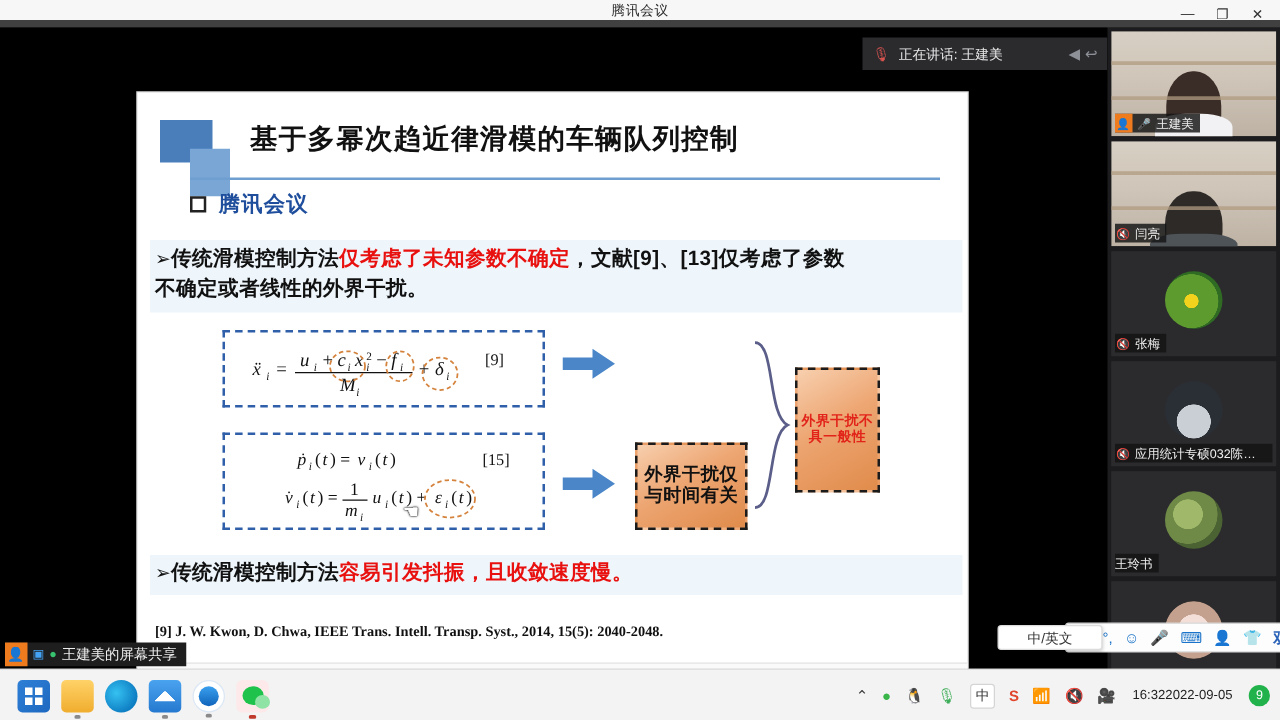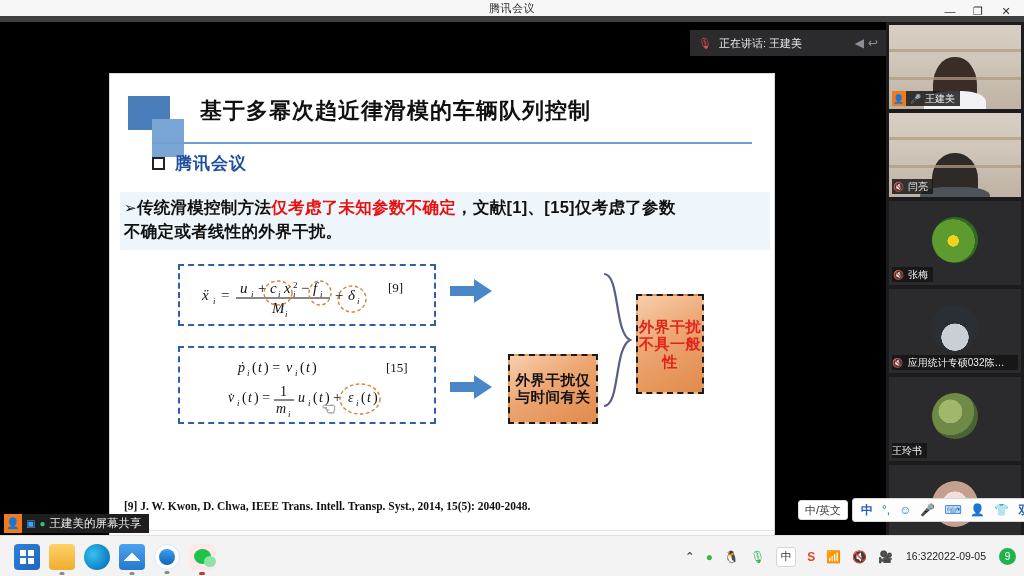--- a/index.html
+++ b/index.html
@@ -48,21 +48,21 @@
   .barrow{position:absolute;width:42px;height:26px;}
 
   
   .obox{position:absolute;border:2.5px dashed #1b1b1b;
         background:linear-gradient(135deg,#f6c19a 0%,#e89a5f 55%,#d9approx 100%);
         background:linear-gradient(150deg,#f7cfae 0%,#eda571 45%,#e08b4b 100%);
         display:flex;align-items:center;justify-content:center;text-align:center;
         font-size:14.5px;font-weight:bold;color:#111;line-height:1.15;letter-spacing:.5px;}
   .obox1{left:398px;top:184px;width:90px;height:62px;}
   .obox2{left:398px;top:280px;width:90px;height:70px;}
-  .obox3{left:526px;top:220px;width:68px;height:100px;color:#e2231a;font-size:15px;}
+  .obox3{left:526px;top:220px;width:68px;height:100px;color:#e2231a;font-size:11px;}
 
   .brace{position:absolute;left:490px;top:196px;width:34px;height:140px;}
 
   .refs{position:absolute;left:14px;top:424px;font-family:"Liberation Serif","DejaVu Serif",serif;
         font-size:11.5px;font-weight:bold;color:#111;line-height:1.55;}
 
   
   .slidebar{position:absolute;left:0;bottom:0;width:668px;height:26px;background:#fafafa;
             border-top:1px solid #e4e4e4;display:flex;align-items:center;padding:0 8px;}
   .cbtn{width:17px;height:17px;border-radius:50%;border:1px solid #cfcfcf;background:#f1f1f1;
@@ -114,21 +114,21 @@
   .av-anime{background:radial-gradient(circle at 50% 70%,#c9cfd4 0 34%,#2a2f36 35% 100%);}
   .av-tree{background:radial-gradient(circle at 40% 40%,#9fb86a 0 30%,#6f8a46 31% 60%,#4b6332 61% 100%);}
   .av-blossom{background:radial-gradient(circle at 50% 50%,#f3ded8 0 38%,#c4a18f 39% 70%,#8e6c55 71% 100%);}
 
   
   .ime{position:absolute;left:852px;top:498px;height:24px;background:#fdfdfd;border:1px solid #d7d7d7;
        border-radius:3px;display:flex;align-items:center;gap:9px;padding:0 8px;z-index:30;}
   .ime span{font-size:12px;color:#1a73c8;line-height:1;}
   .ime .blk{color:#2a62b8;font-weight:bold;}
   .imetip{position:absolute;left:798px;top:500px;height:20px;background:#fff;border:1px solid #dcdcdc;
-          border-radius:3px;display:flex;align-items:center;padding:0 6px;font-size:11px;color:#333;z-index:31;
+          border-radius:3px;display:flex;align-items:center;padding:0 23px;font-size:11px;color:#333;z-index:31;
           box-shadow:0 1px 3px rgba(0,0,0,.18);}
 
   
   .taskbar{position:absolute;left:0;top:535px;width:1024px;height:41px;background:#f3f3f3;
            border-top:1px solid #e0e0e0;}
   .tb-center{position:absolute;left:0;top:0;height:41px;display:flex;align-items:center;gap:9px;padding-left:14px;}
   .tb-ico{position:relative;width:26px;height:26px;border-radius:4px;display:flex;align-items:center;
           justify-content:center;font-size:13px;}
   .tb-ico .dot{position:absolute;bottom:-5px;left:50%;transform:translateX(-50%);
                width:5px;height:2.5px;border-radius:2px;background:#8a8a8a;}
@@ -189,21 +189,21 @@
       <div class="slide-title">基于多幂次趋近律滑模的车辆队列控制</div>
       <div class="title-rule"></div>
 
       <div class="sub-row">
         <div class="sub-sq"></div>
         <div class="sub-txt">腾讯会议</div>
       </div>
 
       <div class="bullet1">
         <div class="btxt">
-          <span class="arrowmark">➢</span><span>传统滑模控制方法</span><span class="red">仅考虑了未知参数不确定</span><span>，文献[1]、[15]仅考虑了参数</span>
+          <span class="arrowmark">➢</span><span>传统滑模控制方法</span><span class="red">仅考虑了未知参数不确定</span><span>，文献[9]、[13]仅考虑了参数</span>
         </div>
         <div class="btxt">不确定或者线性的外界干扰。</div>
       </div>
 
       <div class="fbox fbox1">
         <svg width="254" height="58" viewBox="0 0 254 58">
           <g font-family="Liberation Serif, serif" font-style="italic" font-size="15" fill="#111">
             <text x="22" y="34">ẍ</text>
               <text x="33" y="38" font-size="9">i</text>
             <text x="41" y="34" font-style="normal">=</text>
@@ -284,20 +284,25 @@
         <span>外界干扰仅与时间有关</span>
       </div>
       <div class="obox obox3">
         <span>外界干扰不具一般性</span>
       </div>
 
       <svg class="brace" viewBox="0 0 34 140">
         <path d="M4,4 C20,4 14,62 30,70 C14,78 20,136 4,136" fill="none" stroke="#5b5e88" stroke-width="2.2"></path>
       </svg>
 
+      <div class="bullet2">
+        <div class="btxt">
+          <span class="arrowmark">➢</span><span>传统滑模控制方法</span><span class="red">容易引发抖振，且收敛速度慢。</span>
+        </div>
+      </div>
 
       <div class="refs">
         <div>[9] J. W. Kwon, D. Chwa, IEEE Trans. Intell. Transp. Syst., 2014, 15(5): 2040-2048.</div>
       </div>
 
       <div class="slidebar">
         <div class="cbtn">‹</div>
         <div class="cbtn">›</div>
         <div class="cbtn">✎</div>
         <div class="cbtn">▢</div>

